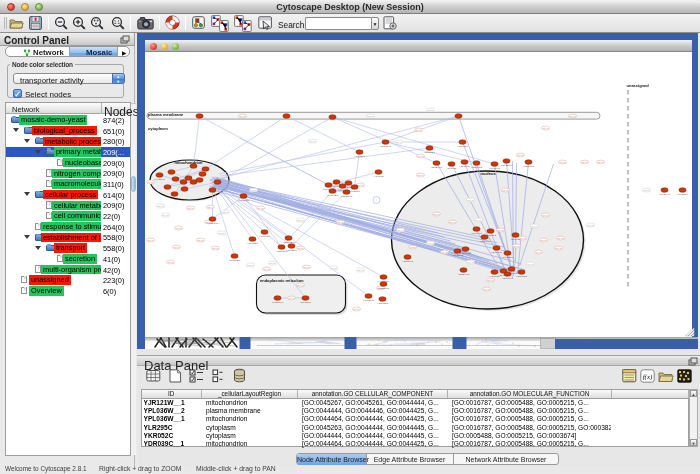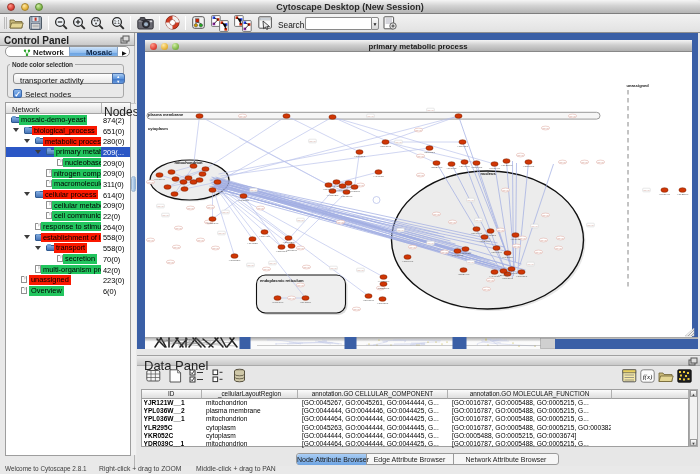--- a/index.html
+++ b/index.html
@@ -294,21 +294,21 @@
     </div>
 <div class="trow" style="top:139.76px;">
       <div class="arr" style="left:29px"></div>
       <div class="fold" style="left:40px"></div>
       <span class="lab r" style="left:48px;max-width:47px">transport</span>
       <span class="num" style="">558(0)</span>
     </div>
 <div class="trow" style="top:150.44px;">
       <div class="file" style="left:51px"></div>
       <span class="lab g" style="left:57px;max-width:38px">secretion</span>
-      <span class="num" style="">70(0)</span>
+      <span class="num" style="">41(0)</span>
     </div>
 <div class="trow" style="top:161.12px;">
       <div class="file" style="left:29px"></div>
       <span class="lab g" style="left:35px;max-width:60px">multi-organism pro</span>
       <span class="num" style="">42(0)</span>
     </div>
 <div class="trow" style="top:171.80px;">
       <div class="file" style="left:15px"></div>
       <span class="lab r" style="left:23px;max-width:72px">unassigned</span>
       <span class="num" style="">223(0)</span>
@@ -320,21 +320,20 @@
     </div>
 </div>
 
 <div class="abs" id="w-top"></div>
 <div class="abs" id="w-left"></div>
 <div class="abs" id="w-right"></div>
 <div class="abs" id="w-title">
   <div class="abs tl" style="left:5px;top:2.5px;width:7px;height:7px;background:radial-gradient(circle at 35% 30%,#ff9a8a,#e0443a 60%,#b03028)"></div>
   <div class="abs tl" style="left:16px;top:2.5px;width:7px;height:7px;background:radial-gradient(circle at 35% 30%,#ffe9a8,#e8b63c 60%,#c08f28)"></div>
   <div class="abs tl" style="left:27px;top:2.5px;width:7px;height:7px;background:radial-gradient(circle at 35% 30%,#d2f0a8,#84b84c 60%,#5f9634)"></div>
-  <div class="t">primary metabolic process</div>
 </div>
 <div class="abs" id="canvas">
     <svg style="left:0;top:0" width="547" height="285" viewBox="0 0 547 285">
       <rect x="2.0" y="60.3" width="453" height="6.8" rx="3.4" fill="#f6f6f6" stroke="#8f8f8f" stroke-width="0.9"></rect>
       <ellipse cx="46.0" cy="129.5" rx="39.5" ry="20" fill="#00000015"></ellipse>
       <ellipse cx="44.5" cy="128" rx="39.5" ry="20" fill="#ededed" stroke="#111" stroke-width="1.2"></ellipse>
       <ellipse cx="344.5" cy="190" rx="96" ry="69" fill="#00000018"></ellipse>
       <ellipse cx="342.5" cy="188" rx="96" ry="69" fill="#ececec" stroke="#111" stroke-width="1.4"></ellipse>
       <rect x="113.5" y="225" width="89" height="38" rx="9" fill="#00000022"></rect>
       <rect x="111.5" y="223" width="89" height="38" rx="9" fill="#efefef" stroke="#111" stroke-width="1.1"></rect>

